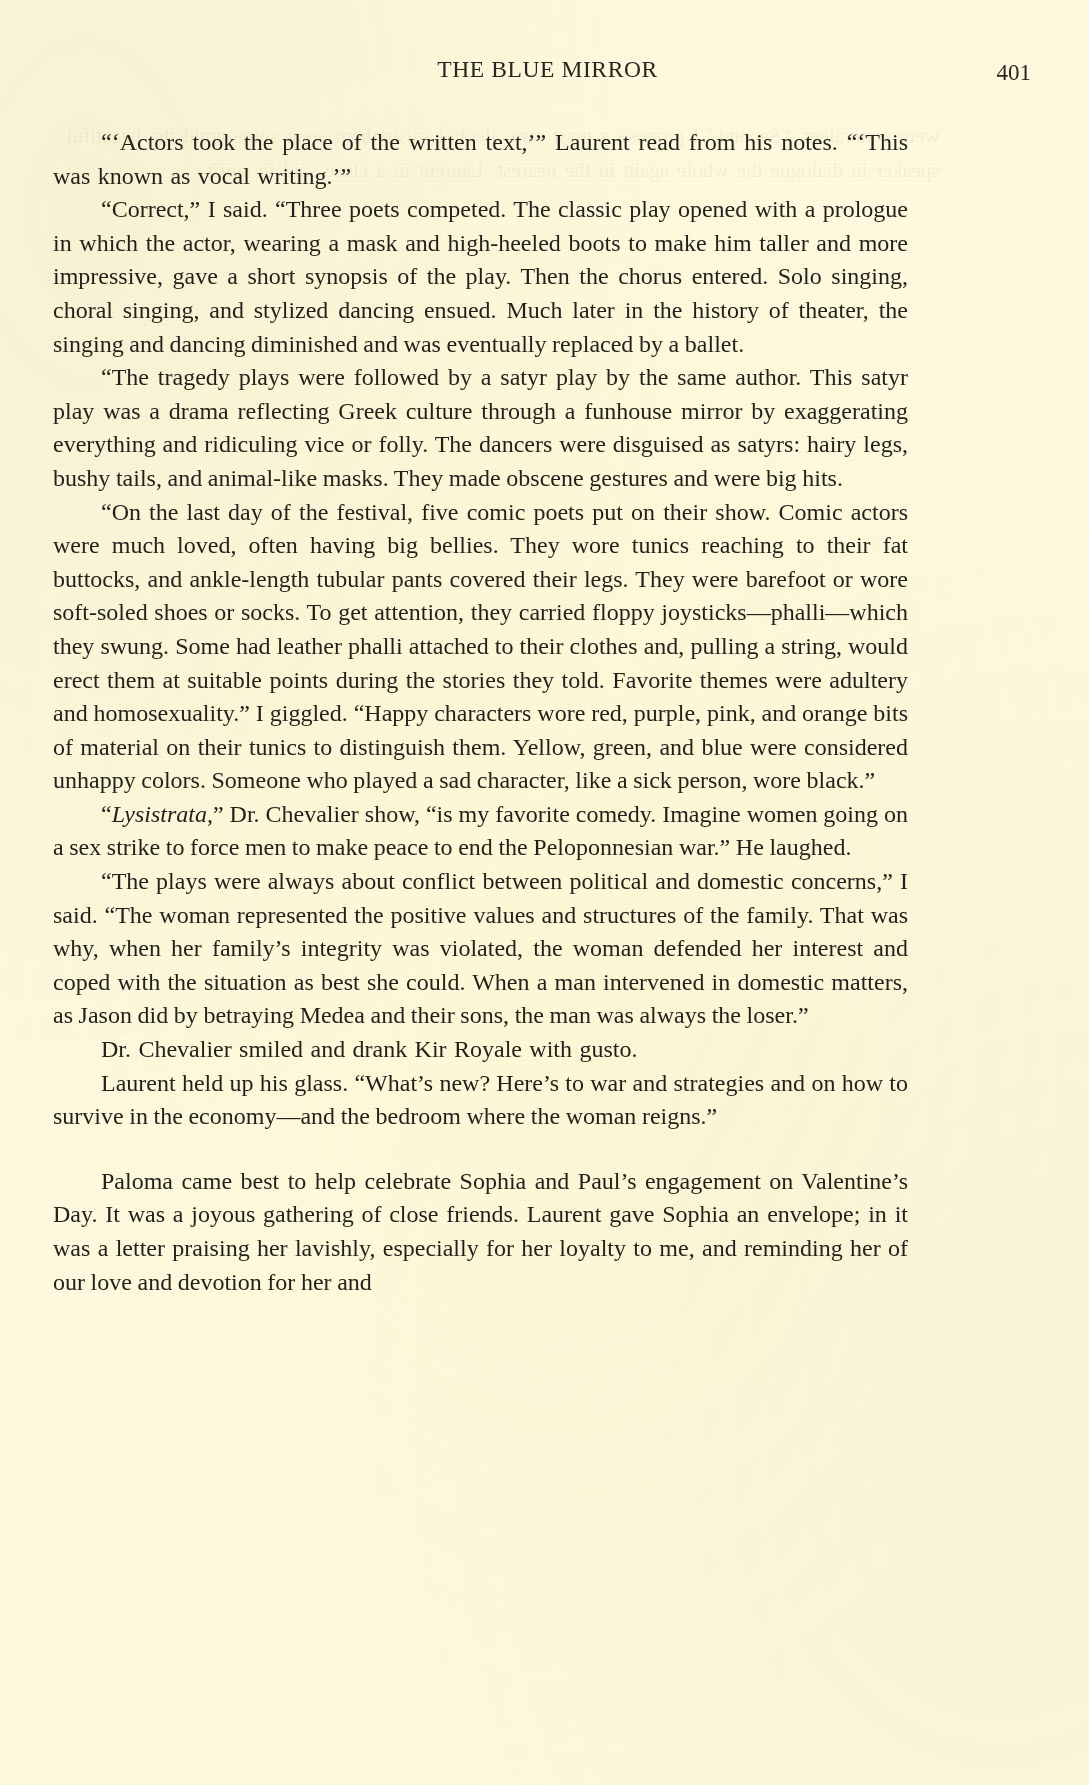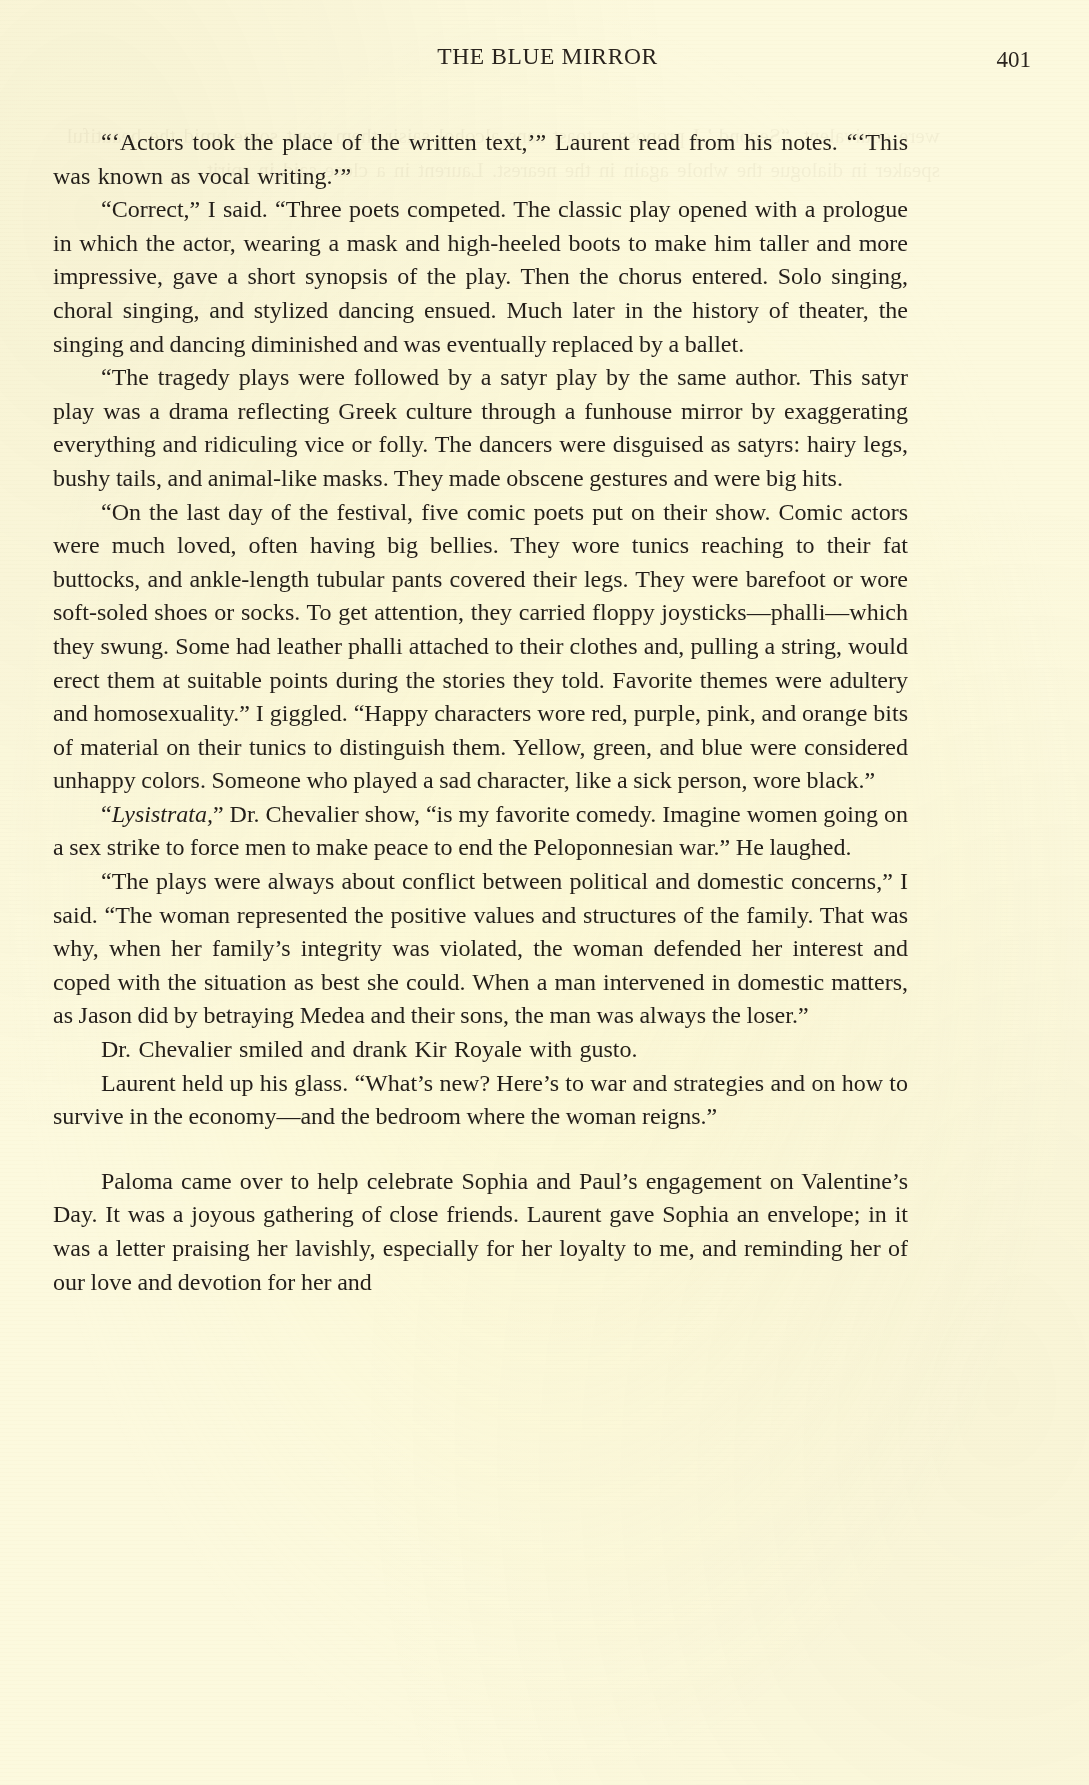--- a/index.html
+++ b/index.html
@@ -57,21 +57,21 @@
   }
 
   .page {
     position: absolute;
     inset: 0;
     z-index: 2;
   }
 
   .running-head {
     position: absolute;
-    top: 43px;
+    top: 56px;
     left: 64px;
     right: 58px;
     height: 30px;
     display: flex;
     align-items: baseline;
     justify-content: center;
   }
   .running-head-title {
     font-size: 23.5px;
     letter-spacing: 0.6px;
@@ -133,19 +133,19 @@
     <p class="para tight">“On the last day of the festival, five comic poets put on their show. Comic actors were much loved, often having big bellies. They wore tunics reaching to their fat buttocks, and ankle-length tubular pants covered their legs. They were barefoot or wore soft-soled shoes or socks. To get attention, they carried floppy joysticks—phalli—which they swung. Some had leather phalli attached to their clothes and, pulling a string, would erect them at suitable points during the stories they told. Favorite themes were adultery and homosexuality.” I giggled. “Happy characters wore red, purple, pink, and orange bits of material on their tunics to distinguish them. Yellow, green, and blue were considered unhappy colors. Someone who played a sad character, like a sick person, wore black.”</p>
 
     <p class="para tight"><span>“</span><i>Lysistrata,</i><span>” Dr. Chevalier show, “is my favorite comedy. Imagine women going on a sex strike to force men to make peace to end the Peloponnesian war.” He laughed.</span></p>
 
     <p class="para tight">“The plays were always about conflict between political and domestic concerns,” I said. “The woman represented the positive values and structures of the family. That was why, when her family’s integrity was violated, the woman defended her interest and coped with the situation as best she could. When a man intervened in domestic matters, as Jason did by betraying Medea and their sons, the man was always the loser.”</p>
     <p class="para loose">Dr. Chevalier smiled and drank Kir Royale with gusto.</p>
     <p class="para tight">Laurent held up his glass. “What’s new? Here’s to war and strategies and on how to survive in the economy—and the bedroom where the woman reigns.”</p>
 
     <div class="gap-break"></div>
 
-    <p class="para tight">Paloma came over to help celebrate Sophia and Paul’s engagement on Valentine’s Day. It was a joyous gathering of close friends. Laurent gave Sophia an envelope; in it was a letter praising her lavishly, especially for her loyalty to me, and reminding her of our love and devotion for her and</p>
+    <p class="para tight">Paloma came best to help celebrate Sophia and Paul’s engagement on Valentine’s Day. It was a joyous gathering of close friends. Laurent gave Sophia an envelope; in it was a letter praising her lavishly, especially for her loyalty to me, and reminding her of our love and devotion for her and</p>
 
   </div>
 
 </div>
 
 <div class="paper-texture"></div>
 
 </body></html>

